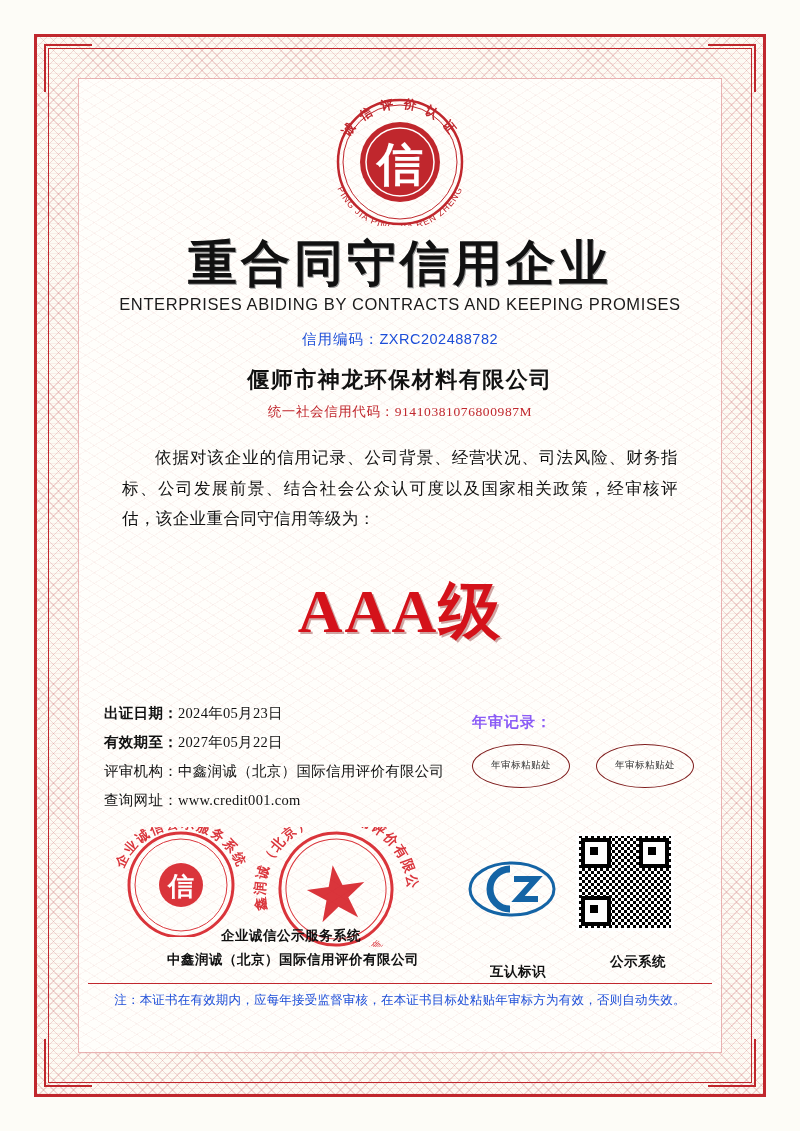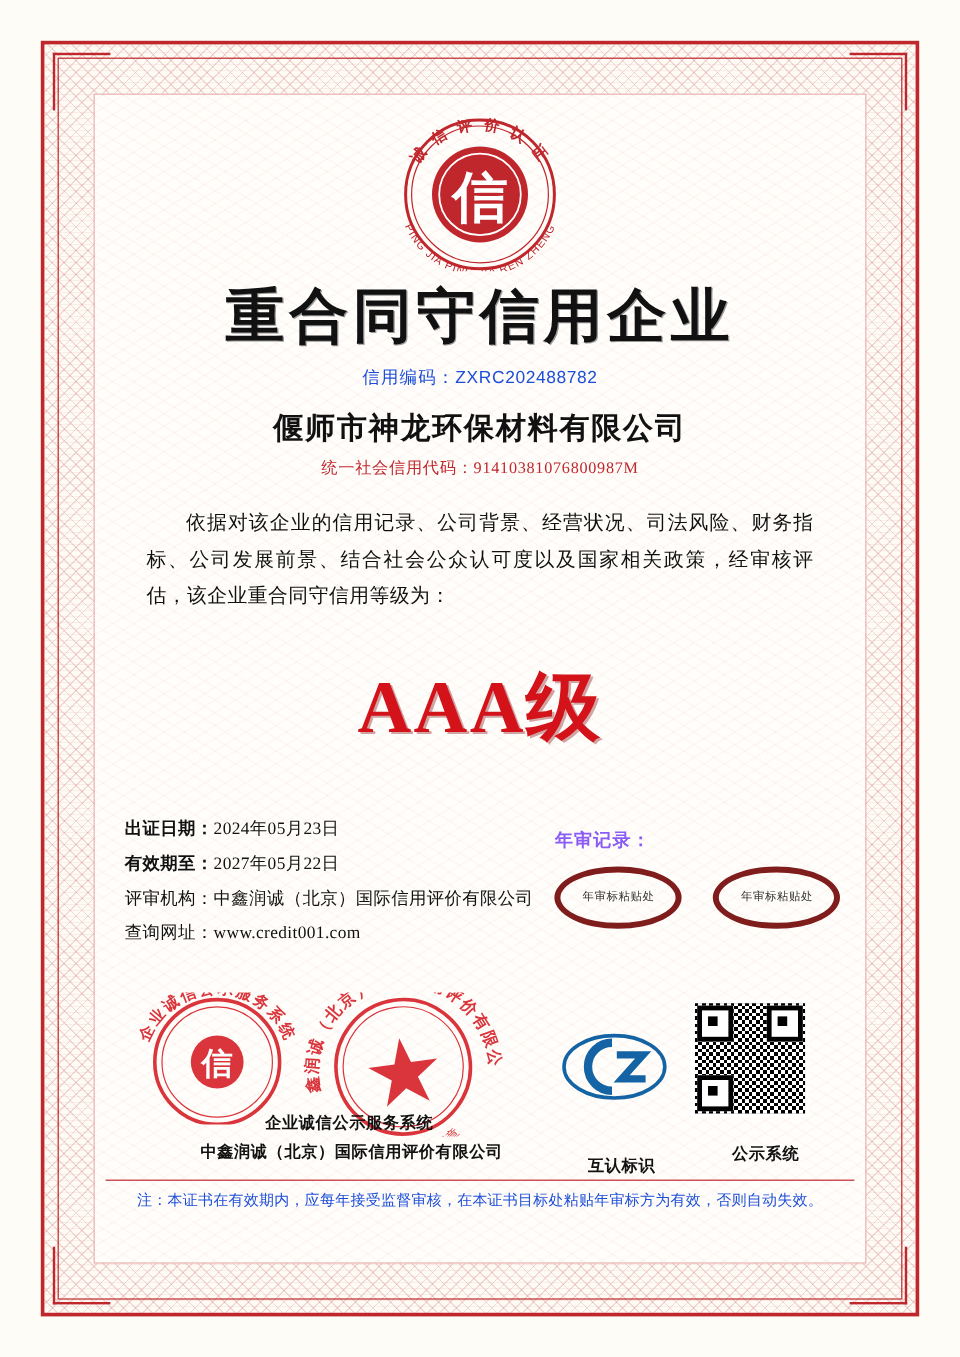--- a/index.html
+++ b/index.html
@@ -111,21 +111,21 @@
     font-size: 14.5px;
     color: #1d4ed8;
     letter-spacing: 0.5px;
   }
   .credit-no .label { letter-spacing: 1px; }
 
   .company {
     margin-top: 16px;
     font-family: "Liberation Serif", serif;
     font-weight: bold;
-    font-size: 25px;
+    font-size: 22px;
     letter-spacing: 1.5px;
     color: #111;
   }
   .uscc {
     margin-top: 8px;
     font-size: 13.5px;
     color: #c0272d;
     letter-spacing: 0.6px;
   }
 
@@ -176,21 +176,21 @@
     margin-top: 14px;
   }
   .stamp-slots {
     display: flex;
     gap: 26px;
     margin-top: 12px;
   }
   .stamp-slot {
     width: 96px;
     height: 42px;
-    border: 5px solid #7f1d1d;
+    border: 1px solid #7f1d1d;
     border-radius: 50%;
     font-size: 9.5px;
     color: #333;
     display: flex;
     align-items: center;
     justify-content: center;
     letter-spacing: 0.5px;
   }
 
   
@@ -293,20 +293,21 @@
         <text fill="#c0272d" font-family="Liberation Serif, serif" font-size="12.5" font-weight="bold" letter-spacing="3">
           <textPath href="#arcTop" startOffset="50%" text-anchor="middle">诚 信 评 价 认 证</textPath>
         </text>
         <text fill="#c0272d" font-family="Liberation Sans, sans-serif" font-size="9" letter-spacing="1">
           <textPath href="#arcBot" startOffset="50%" text-anchor="middle">PING JIA PING JIA REN ZHENG</textPath>
         </text>
       </svg>
     </div>
 
     <div class="title-cn">重合同守信用企业</div>
+    <div class="title-en">ENTERPRISES ABIDING BY CONTRACTS AND KEEPING PROMISES</div>
 
     <div class="credit-no">
       <span class="label">信用编码：</span><span>ZXRC202488782</span>
     </div>
 
     <div class="company">偃师市神龙环保材料有限公司</div>
     <div class="uscc">
       <span>统一社会信用代码：</span><span>91410381076800987M</span>
     </div>
 

